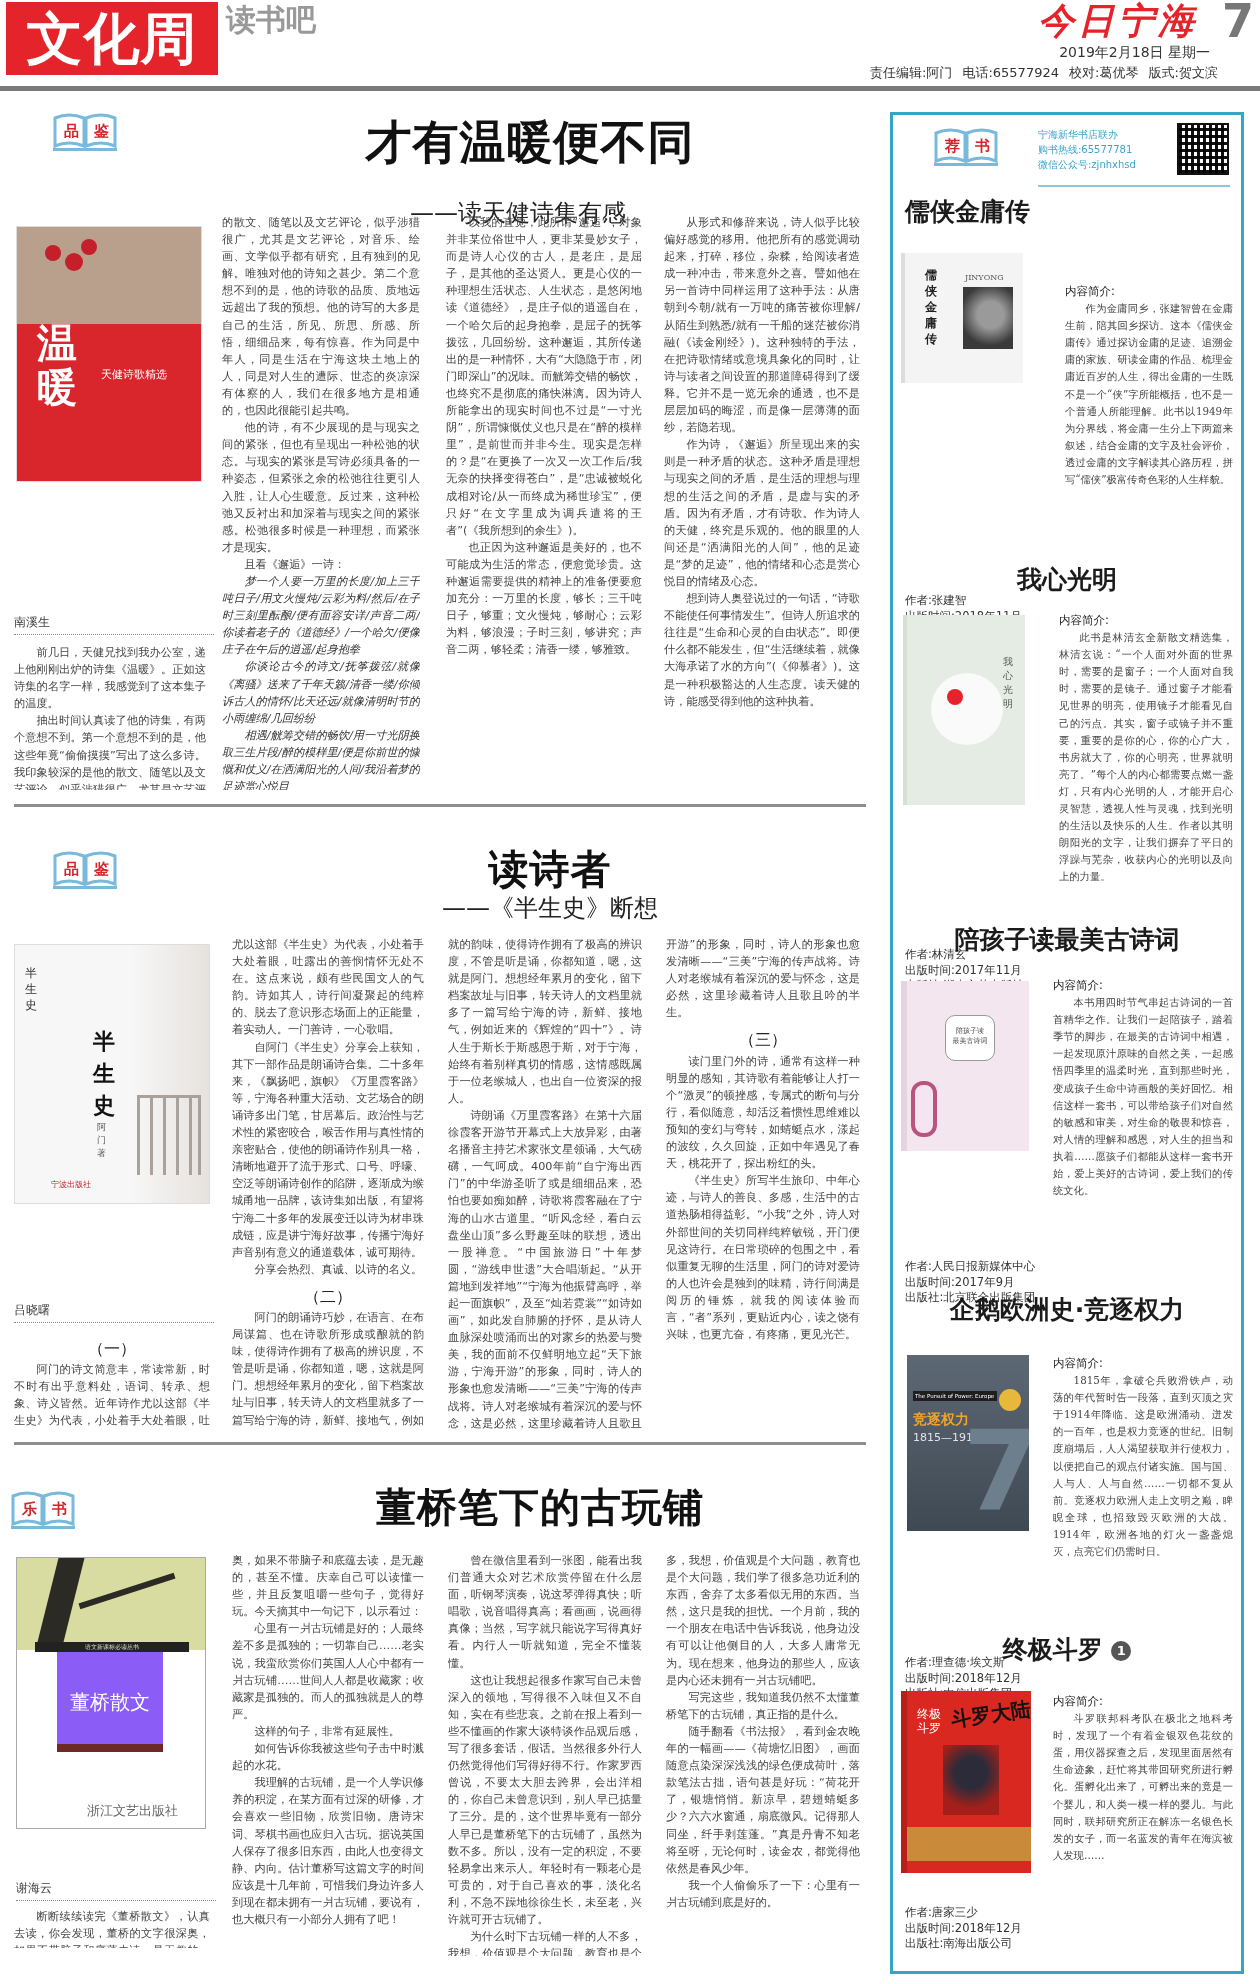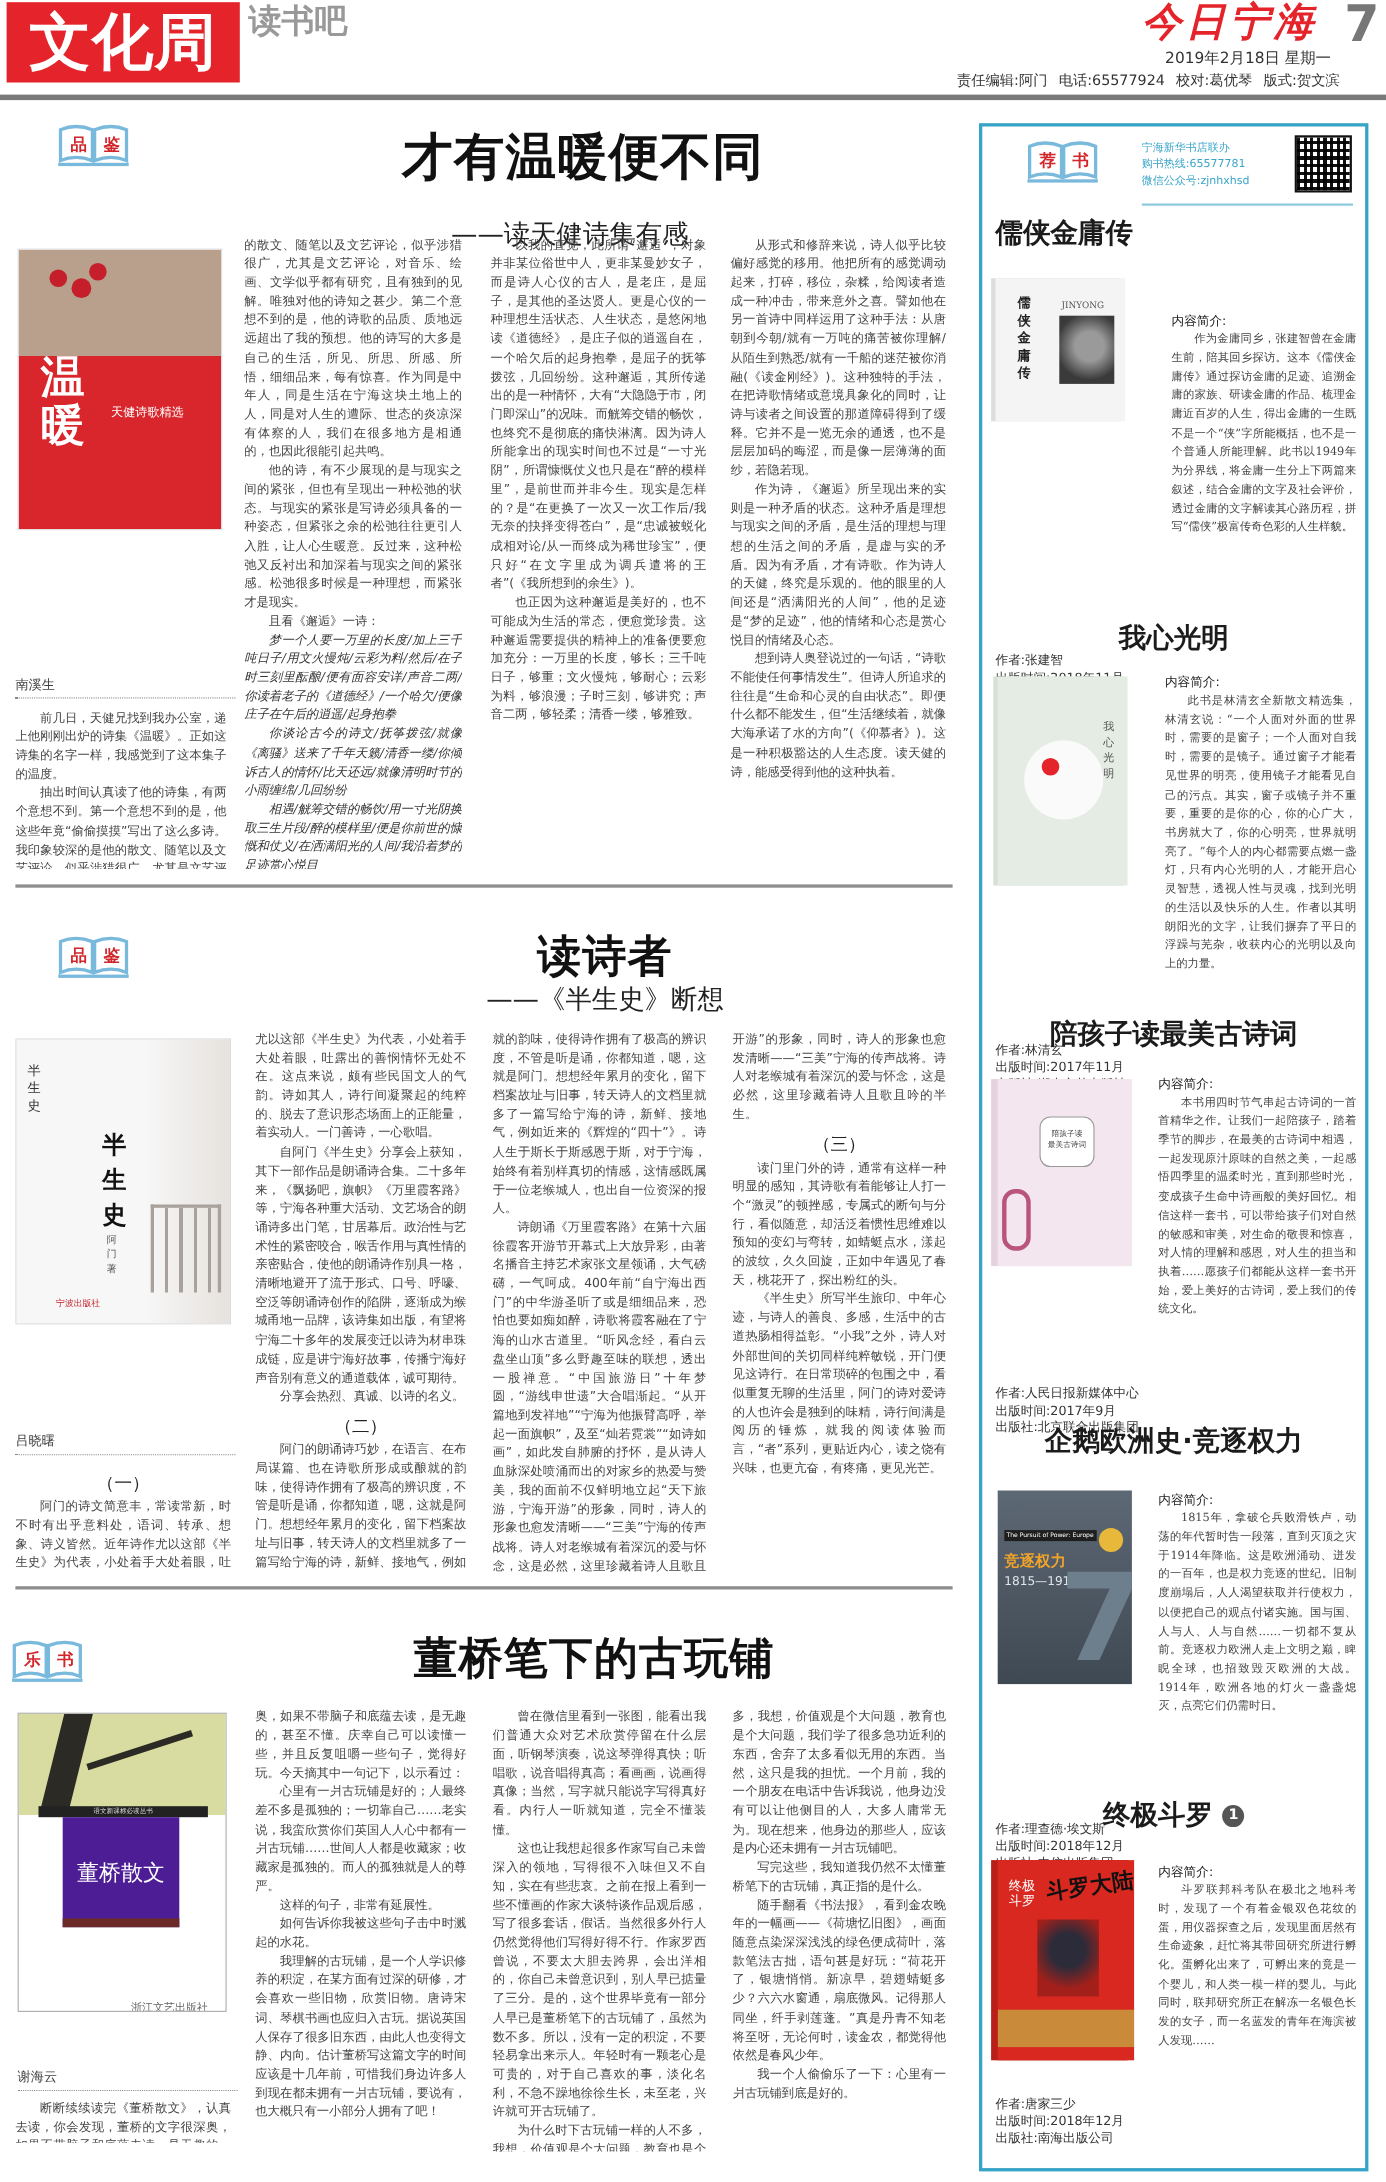--- a/index.html
+++ b/index.html
@@ -165,22 +165,22 @@
   <span class="lbl" style="left:42px;">书</span>
 </div>
 <div class="abs headline" style="left:230px; top:1480px; width:620px; font-size:40px;">董桥笔下的古玩铺</div>
 
 <div class="abs cover" style="left:16px; top:1557px; width:190px; height:272px; background:#fff; border-color:#aaa;">
   <div style="position:absolute; left:0; top:0; width:190px; height:92px; background:#d9dca0;">
     <div style="position:absolute; left:30px; top:0; width:26px; height:92px; background:#2b2a24; transform:skewX(-14deg);"></div>
     <div style="position:absolute; left:60px; top:30px; width:100px; height:6px; background:#2b2a24; transform:rotate(-18deg);"></div>
   </div>
   <div style="position:absolute; left:18px; top:84px; width:154px; height:10px; background:#222; color:#ddd; font-size:6px; text-align:center; line-height:10px;">语文新课标必读丛书</div>
-  <div style="position:absolute; left:40px; top:94px; width:106px; height:100px; background:#4c1d95; border-bottom:8px solid #6b2a26; color:#fff; font-family:'DejaVu Serif',serif; font-size:20px; line-height:100px; text-align:center;">董桥散文</div>
-  <div style="position:absolute; left:70px; top:260px; font-size:10px; color:#666;margin-left:32px;">浙江文艺出版社</div>
+  <div style="position:absolute; left:40px; top:94px; width:106px; height:100px; background:#8b5cf6; border-bottom:8px solid #6b2a26; color:#fff; font-family:'DejaVu Serif',serif; font-size:20px; line-height:100px; text-align:center;">董桥散文</div>
+  <div style="position:absolute; left:70px; top:244px; font-size:13px; color:#666;">浙江文艺出版社</div>
 </div>
 
 <div class="abs byline" style="left:16px; top:1880px;">谢海云</div>
 
 <div class="abs col" style="left:14px; top:1908px; width:196px; height:40px;">
   <p>断断续续读完《董桥散文》，认真去读，你会发现，董桥的文字很深奥，如果不带脑子和底蕴去读，是无趣的，甚至不懂。庆幸自己可以读懂一些，并且反复咀嚼一些句子，觉得好玩。今天摘其中一句记下，以示看过：</p>
 </div>
 <div class="abs col" style="left:232px; top:1552px; width:192px; height:404px;">
   <p class="noindent" style="text-indent:0">奥，如果不带脑子和底蕴去读，是无趣的，甚至不懂。庆幸自己可以读懂一些，并且反复咀嚼一些句子，觉得好玩。今天摘其中一句记下，以示看过：</p>
   <p>心里有一爿古玩铺是好的；人最终差不多是孤独的；一切靠自己……老实说，我蛮欣赏你们英国人人心中都有一爿古玩铺……世间人人都是收藏家；收藏家是孤独的。而人的孤独就是人的尊严。</p>

